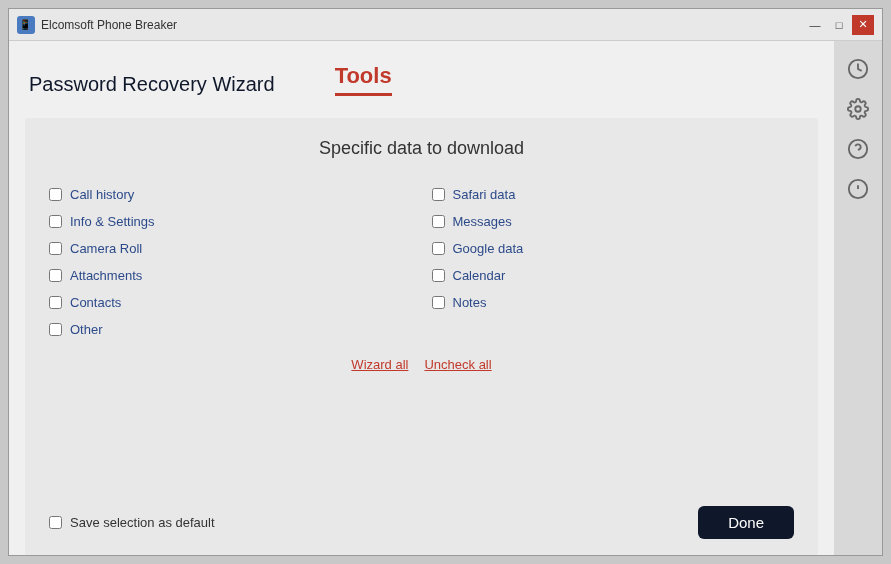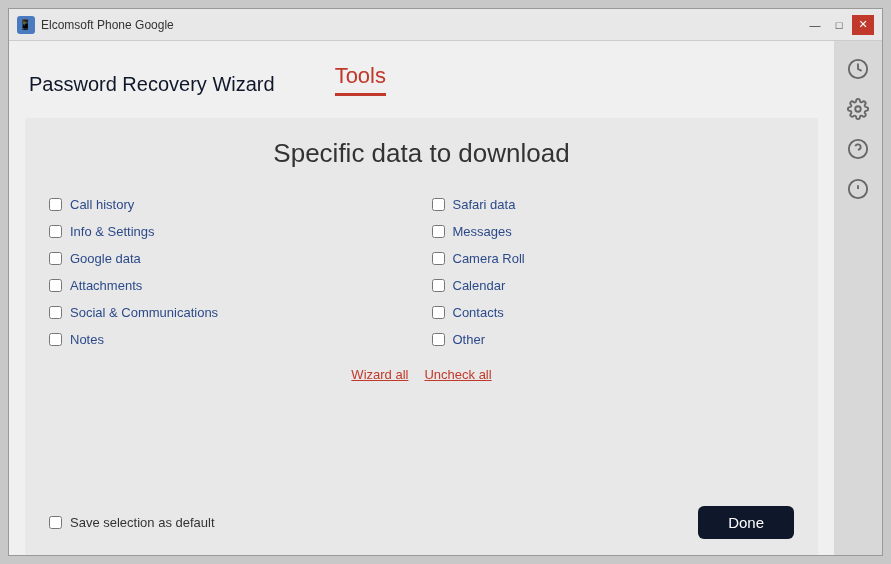--- a/index.html
+++ b/index.html
@@ -85,27 +85,27 @@
       padding: 0;
     }
     .nav-title {
       font-size: 20px;
       color: #0f172a;
       font-weight: normal;
     }
     .nav-tools {
       font-size: 22px;
       color: #c0392b;
-      font-weight: 400;
+      font-weight: 700;
       border-bottom: 3px solid #c0392b;
       padding-bottom: 4px;
     }
 
     .panel-title {
-      font-size: 26px;
+      font-size: 18px;
       color: #333;
       text-align: center;
       margin-bottom: 28px;
       font-weight: normal;
     }
 
     
     .checkboxes-grid {
       display: grid;
       grid-template-columns: 1fr 1fr;
@@ -226,21 +226,21 @@
     }
   </style>
 </head>
 <body>
 
 <div class="window">
 
   <div class="titlebar">
     <div class="titlebar-left">
       <div class="app-icon">📱</div>
-      <span class="titlebar-title">Elcomsoft Phone Google</span>
+      <span class="titlebar-title">Elcomsoft Phone Breaker</span>
     </div>
     <div class="titlebar-controls">
       <button class="titlebar-btn">—</button>
       <button class="titlebar-btn">□</button>
       <button class="titlebar-btn close">✕</button>
     </div>
   </div>
 
   <div class="main-area">
     <div class="center-area">
@@ -282,46 +282,40 @@
 
           <div>
             <label class="checkbox-item">
               <input type="checkbox" style="">
               <span class="checkbox-label">Messages</span>
             </label>
           </div>
           <div>
             <label class="checkbox-item">
               <input type="checkbox" style="">
+              <span class="checkbox-label">Camera Roll</span>
+            </label>
+          </div>
+          <div>
+            <label class="checkbox-item">
+              <input type="checkbox" style="">
               <span class="checkbox-label">Google data</span>
             </label>
           </div>
-          <div>
-            <label class="checkbox-item">
-              <input type="checkbox" style="">
-              <span class="checkbox-label">Camera Roll</span>
-            </label>
-          </div>
 
           <div>
             <label class="checkbox-item">
               <input type="checkbox" style="">
               <span class="checkbox-label">Attachments</span>
             </label>
           </div>
           <div>
             <label class="checkbox-item">
               <input type="checkbox" style="">
               <span class="checkbox-label">Calendar</span>
-            </label>
-          </div>
-          <div>
-            <label class="checkbox-item">
-              <input type="checkbox" style="">
-              <span class="checkbox-label">Social &amp; Communications</span>
             </label>
           </div>
 
           <div>
             <label class="checkbox-item">
               <input type="checkbox" style="">
               <span class="checkbox-label">Contacts</span>
             </label>
           </div>
           <div>

